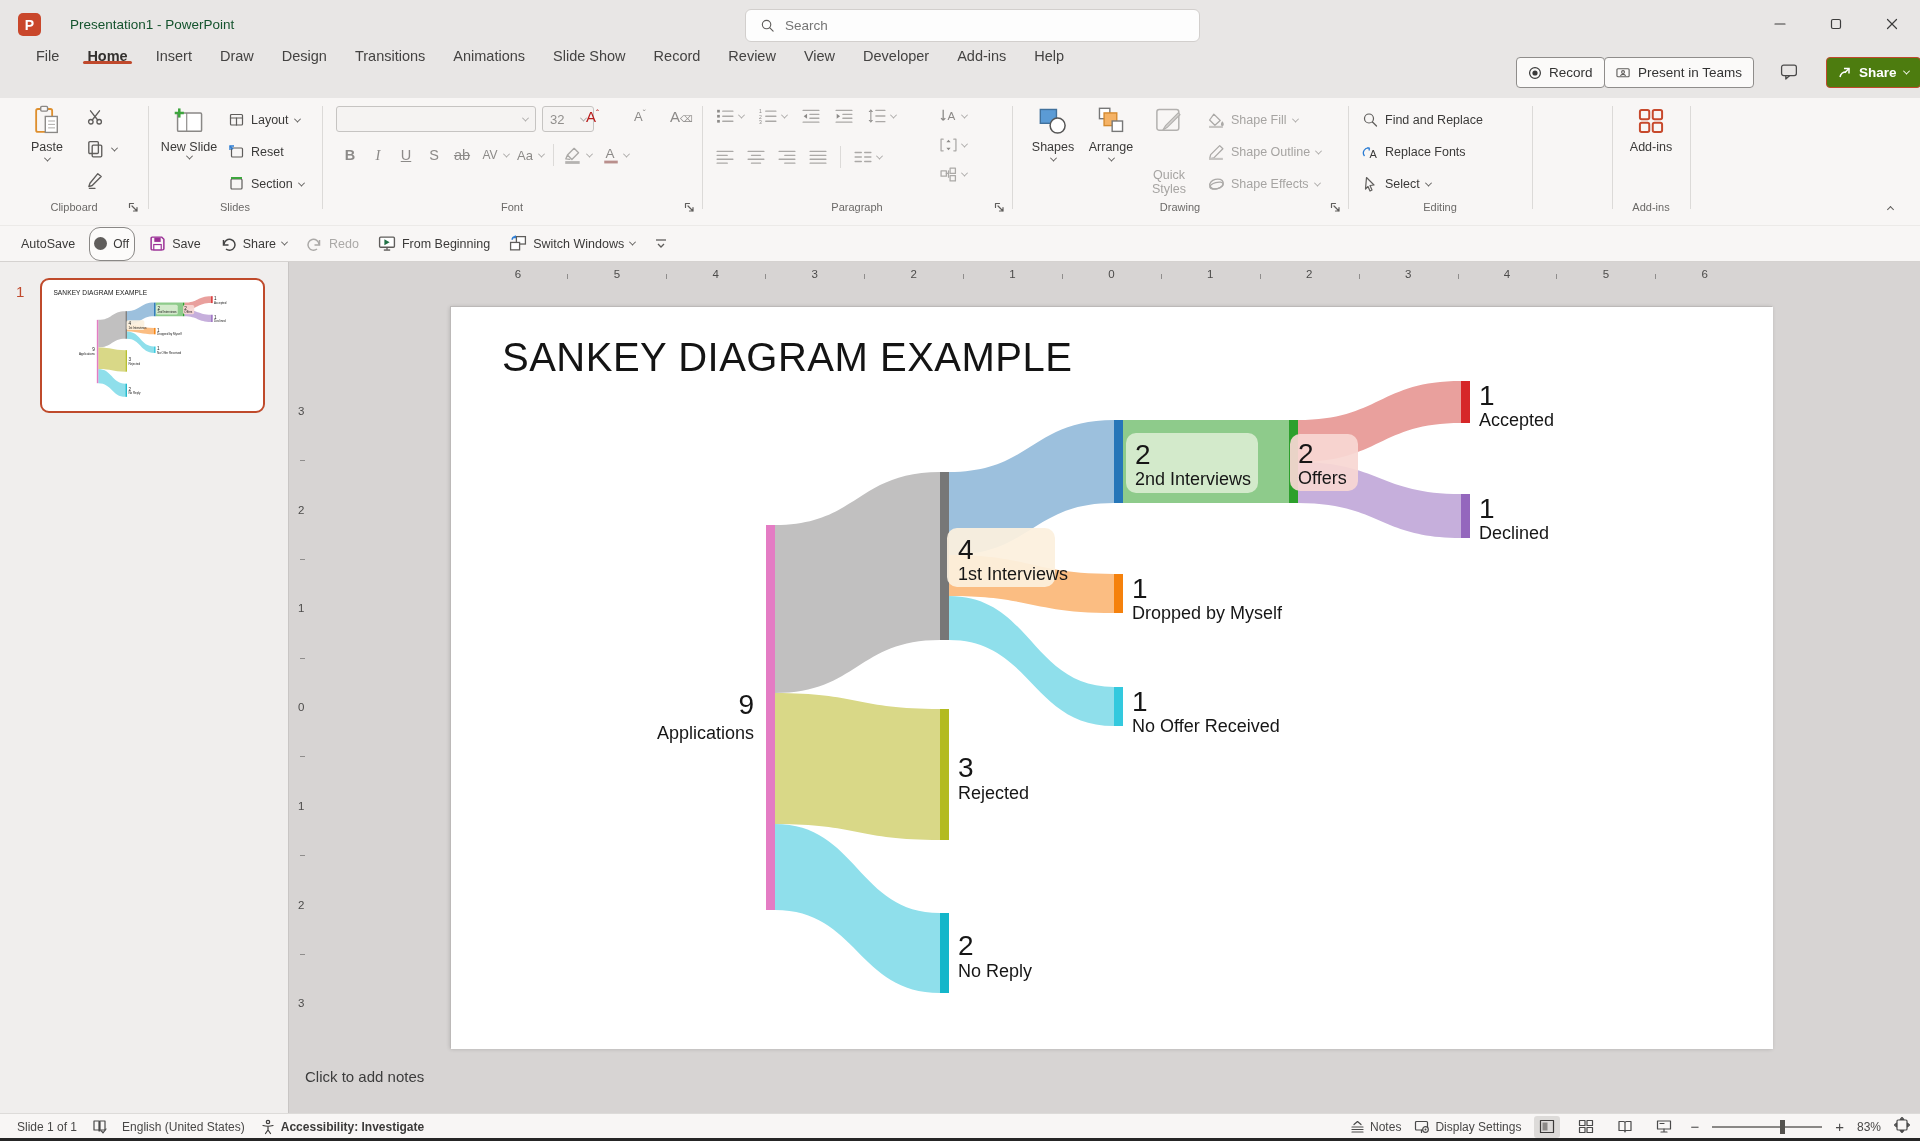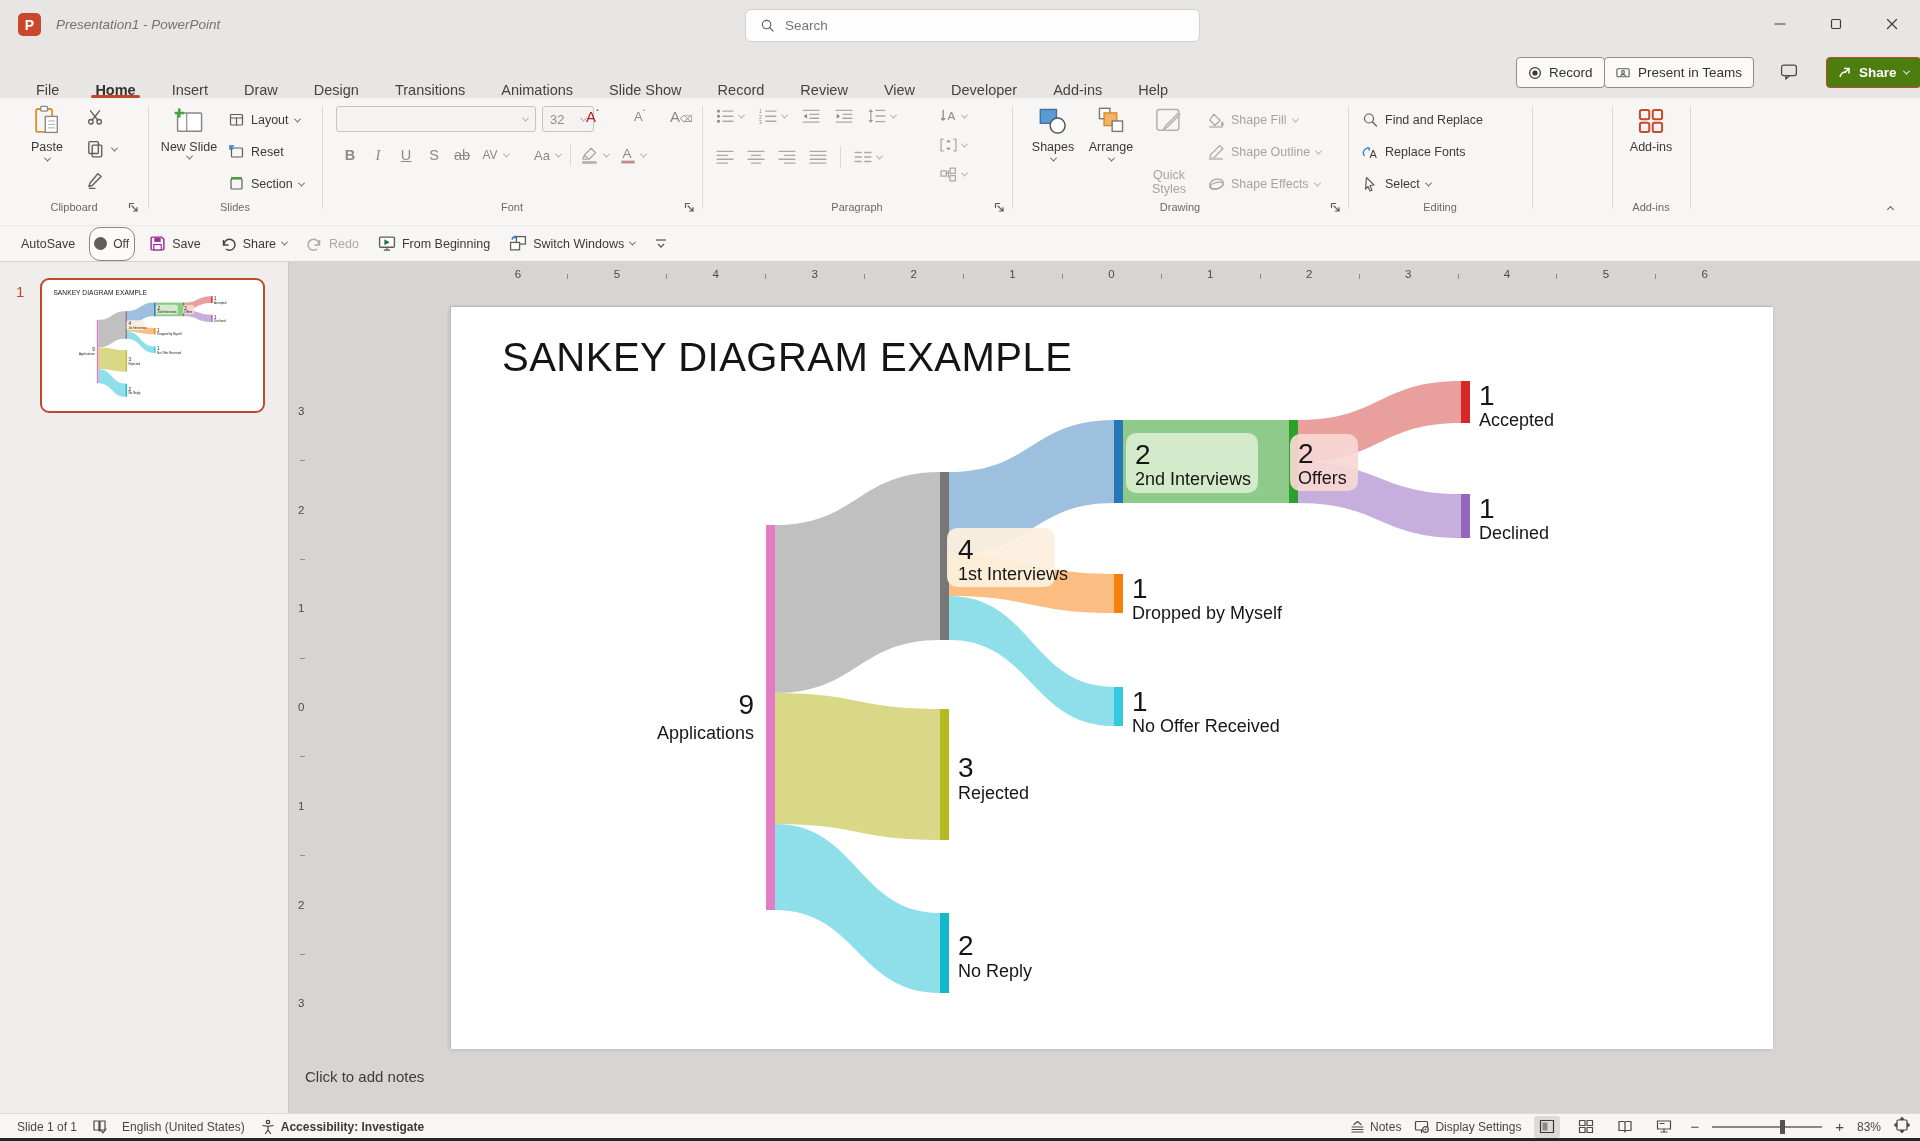--- a/index.html
+++ b/index.html
@@ -5,33 +5,33 @@
   * { box-sizing: border-box; margin: 0; padding: 0; }
   html,body { width:1920px; height:1141px; overflow:hidden;
     font-family:"Liberation Sans", sans-serif; background:#d7d4d3; }
   .abs { position:absolute; }
 
   
   #titlebar { left:0; top:0; width:1920px; height:48px; background:#e8e6e5; }
   .appicon { left:18px; top:13px; width:23px; height:23px; border-radius:5px;
     background:#c9472b; color:#fff; font-weight:bold; font-size:14px;
     display:flex; align-items:center; justify-content:center; }
-  .wintitle { left:56px; top:0; height:48px; display:flex; align-items:center;
-    font-size:13.5px; color:#737373;font-style:italic; }
+  .wintitle { left:70px; top:0; height:48px; display:flex; align-items:center;
+    font-size:13.5px; color:#14532d; }
   .searchbox { left:745px; top:9px; width:455px; height:33px; background:#fdfdfd;
     border:1px solid #d2cfcd; border-radius:6px; display:flex; align-items:center;
     padding-left:14px; gap:10px; }
   .searchbox input { border:none; outline:none; background:transparent;
     font-size:13.5px; color:#5f5d5b; width:380px; font-family:inherit; }
   .winbtn { top:0; width:56px; height:48px; display:flex; align-items:center;
     justify-content:center; }
 
   
   #menubar { left:0; top:48px; width:1920px; height:50px; background:#e8e6e5; }
-  .tabs { left:22px; top:0; height:50px; display:flex; align-items:flex-end;gap:8px; }
+  .tabs { left:22px; top:0; height:50px; display:flex; align-items:flex-start; }
   .tab { padding:0 14px; display:flex; align-items:center; font-size:14.5px;
     color:#444342; position:relative; }
   .tab.active { color:#33312f; font-weight:700; }
   .tab.active::after { content:""; position:absolute; left:10px; right:10px;
     bottom:0; height:3px; background:#c0492c; border-radius:2px; }
   .mbtn { top:9px; height:31px; border:1px solid #8f8d8b; border-radius:4px;
     background:#fbfaf9; display:flex; align-items:center; gap:7px;
     padding:0 11px; font-size:13.5px; color:#333; }
   .sharebtn { background:#4d7c0f; border-color:#c0492c; color:#fff; font-weight:600; }
 
@@ -287,21 +287,21 @@
     <div class="abs" style="left:312px;top:10px;font-size:13px;color:#8c8a88">A<span style="font-size:9px;vertical-align:super">ˇ</span></div>
     <div class="abs" style="left:348px;top:10px;font-size:15px;color:#8c8a88">A<span style="font-size:9px">⌫</span></div>
     <div class="abs" style="left:14px;top:46px;display:flex;align-items:center">
       <span class="tg" style="font-weight:bold">B</span>
       <span class="tg" style="font-style:italic;font-family:'Liberation Serif',serif">I</span>
       <span class="tg" style="text-decoration:underline">U</span>
       <span class="tg">S</span>
       <span class="tg" style="text-decoration:line-through">ab</span>
       <span class="tg" style="font-size:12px">AV</span>
       <span class="cv g"></span>
-      <span class="tg" style="font-size:13px;margin-left:19px">Aa</span>
+      <span class="tg" style="font-size:13px;margin-left:2px">Aa</span>
       <span class="cv g"></span>
       <span style="width:1px;height:22px;background:#dcdad8;margin:0 9px"></span>
       <svg width="20" height="18" viewBox="0 0 18 16">
           <path class="ig i" d="M10 2 l4 4 -6 6 -4 -4 z M4 8 l-1.5 3.5 L6 12"></path>
           <rect x="2" y="13.5" width="13" height="2.5" fill="#b5b3b1"></rect>
         </svg>
       <span class="cv g" style="margin-left:4px"></span>
       <svg width="18" height="18" viewBox="0 0 16 16" style="margin-left:10px">
           <text x="3" y="11" font-size="12" fill="#8c8a88">A</text>
           <rect x="2" y="13" width="12" height="2.5" fill="#b98f8c"></rect>

